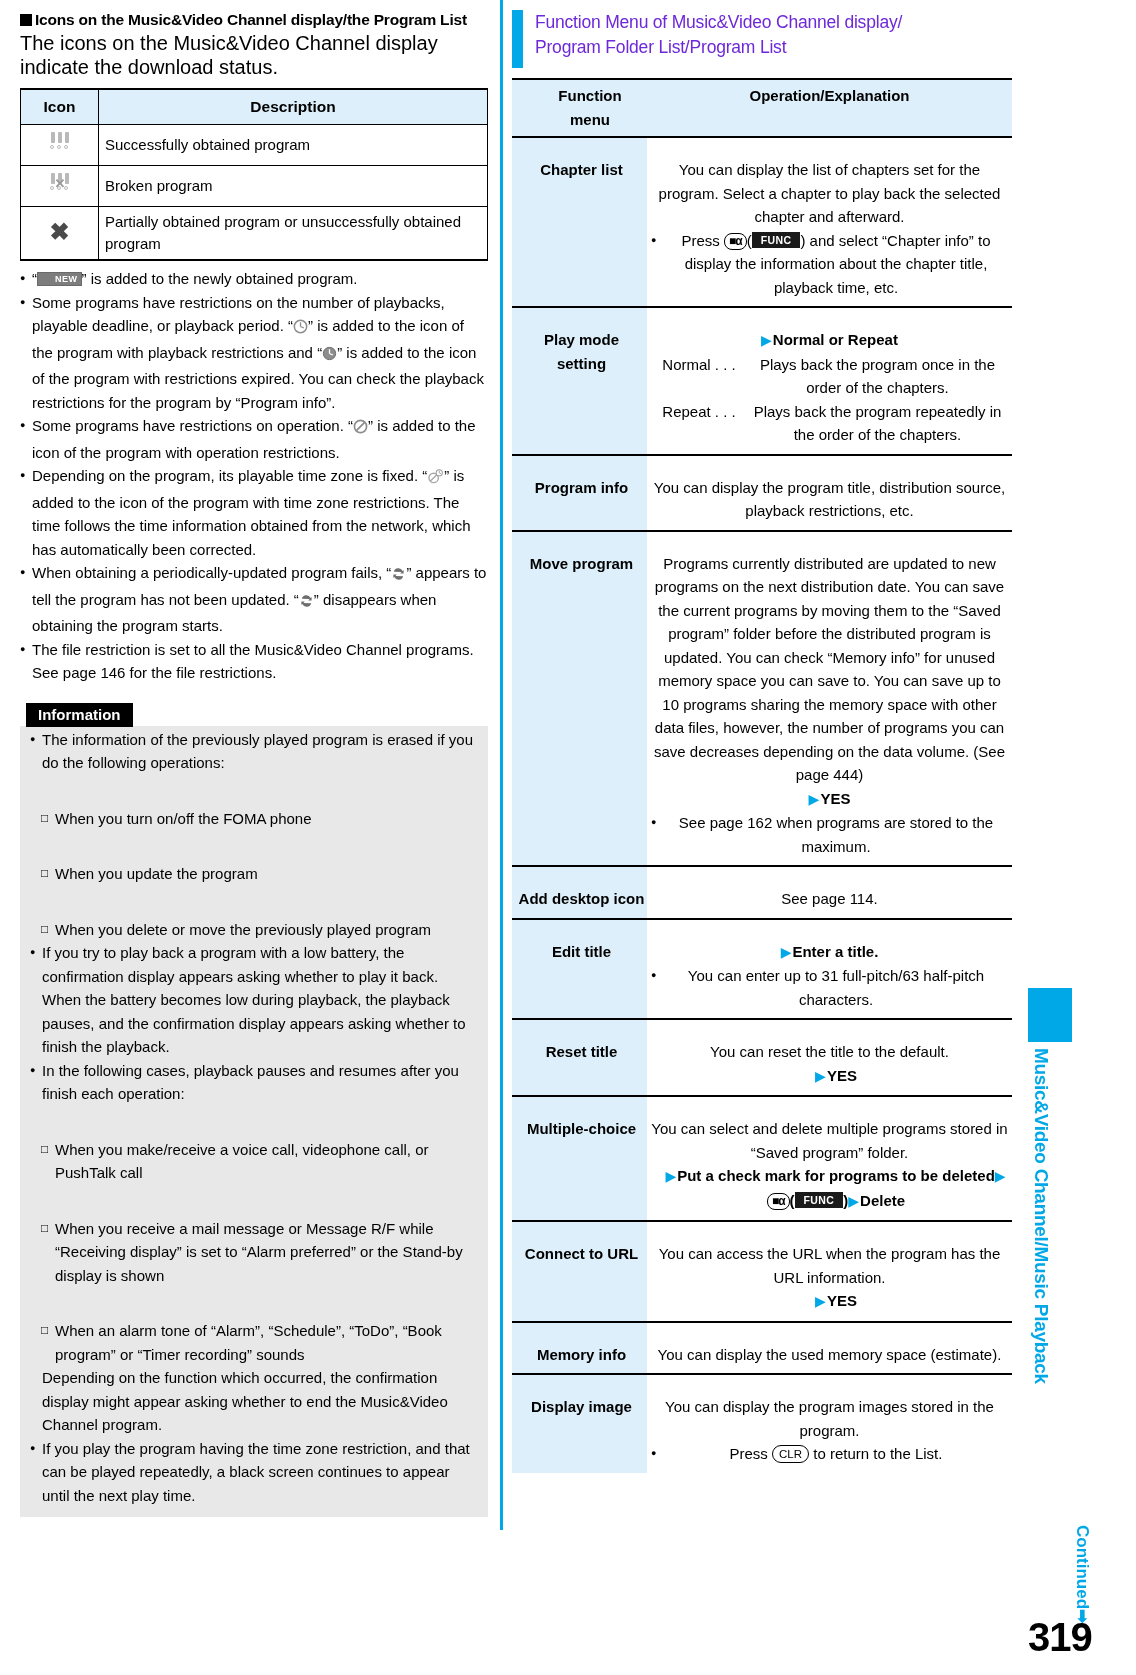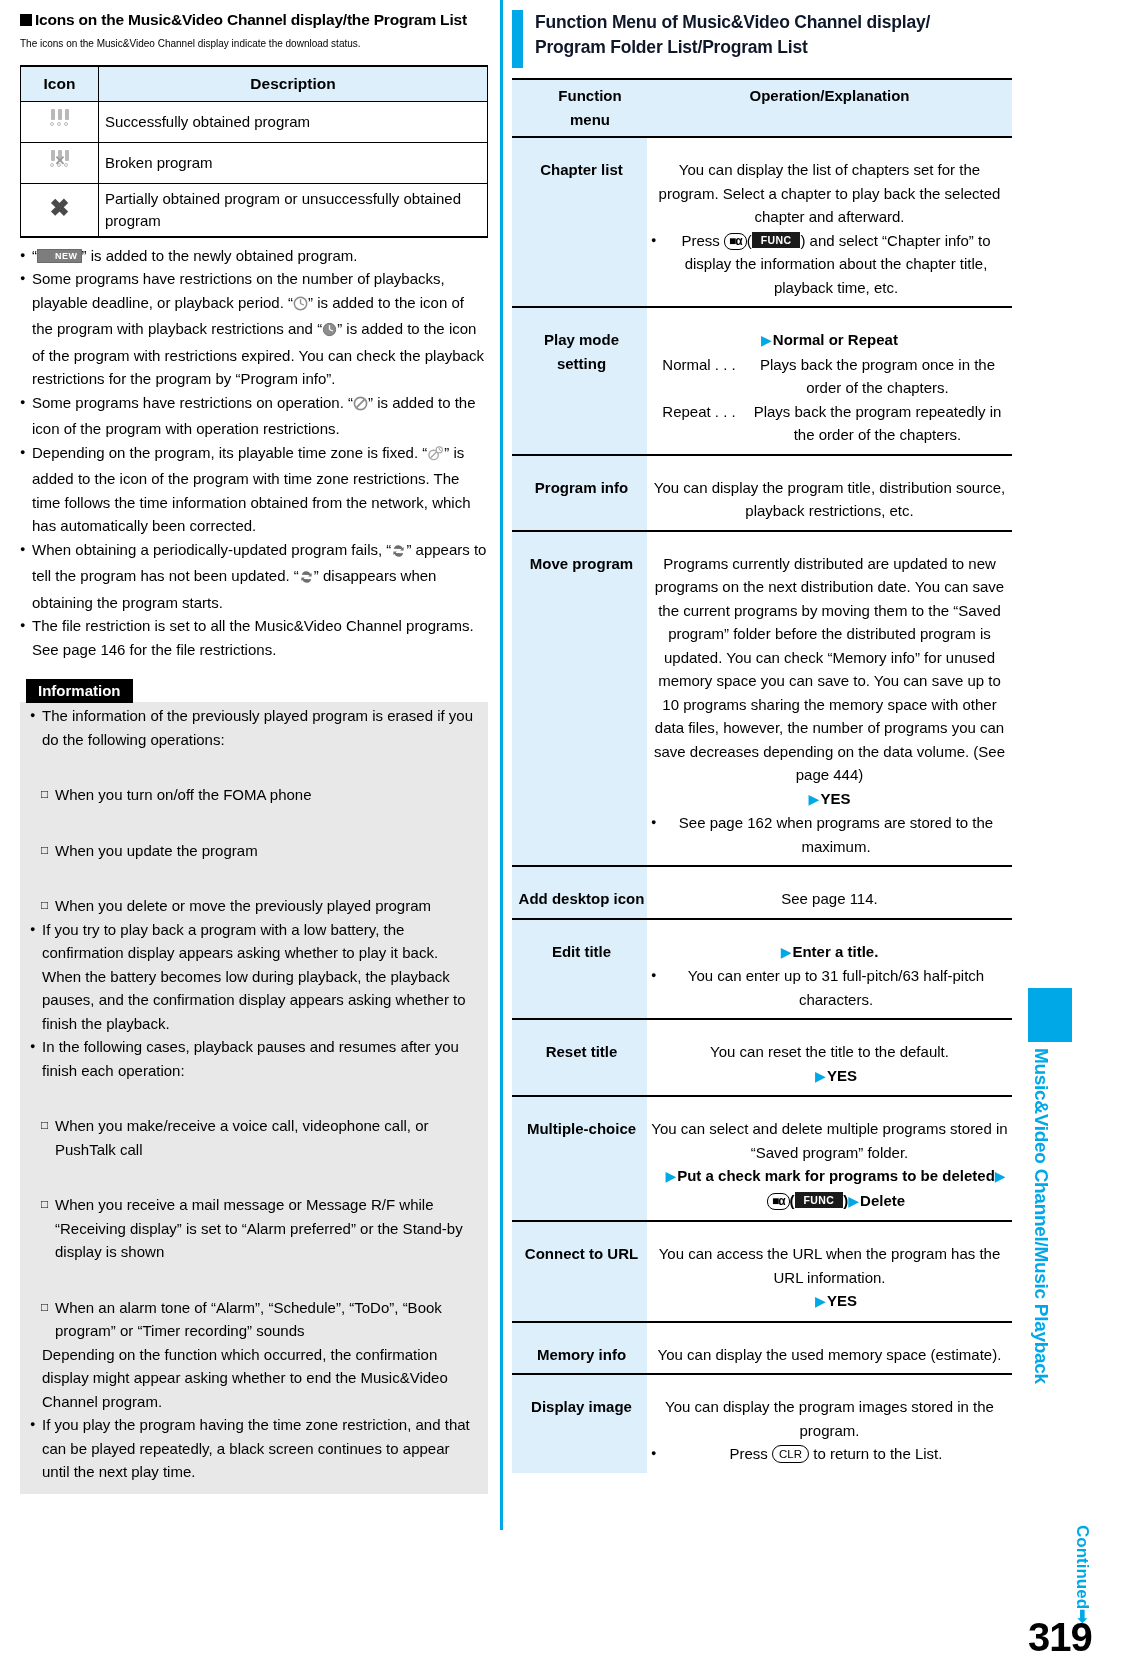--- a/index.html
+++ b/index.html
@@ -29,21 +29,21 @@
   
   .sec-title {
     font-size: 15.5px; font-weight: bold; line-height: 19px;
     margin: 0 0 3px 0; letter-spacing: -0.2px;
   }
   .sec-title .blk {
     display: inline-block; width: 12px; height: 12px;
     background: #000; margin-right: 3px; vertical-align: -1px;
   }
   .para {
-    font-size: 10px; line-height: 23.5px; margin: 0 0 9px 0;
+    font-size: 20px; line-height: 23.5px; margin: 0 0 9px 0;
   }
 
   
   table.icontable {
     border-collapse: collapse; width: 468px;
     border-top: 2.5px solid #000; border-bottom: 2.5px solid #000;
     margin-bottom: 6px;
   }
   table.icontable th, table.icontable td {
     border: 1px solid #000; padding: 4px 6px;
@@ -123,21 +123,21 @@
   }
   .cont-line { font-size: 15px; line-height: 23.5px; }
 
   
   .rh-wrap { display: flex; align-items: flex-start; margin: 0 0 10px 0; }
   .rh-bar {
     width: 11px; min-height: 58px; background: #00a8e8;
     margin-right: 12px; flex: 0 0 11px; align-self: stretch;
   }
   .rh-text {
-    color: #0f172a; font-size: 17.5px; font-weight: bold;
+    color: #6d28d9; font-size: 17.5px; font-weight: normal;
     line-height: 25px; letter-spacing: -0.2px;
   }
 
   table.fntable {
     border-collapse: collapse; width: 500px;
     border-top: 2.5px solid #000;
   }
   table.fntable th, table.fntable td {
     font-size: 15px; line-height: 23.5px;
     vertical-align: top; padding: 20px 4px 7px 4px; text-align: center;

